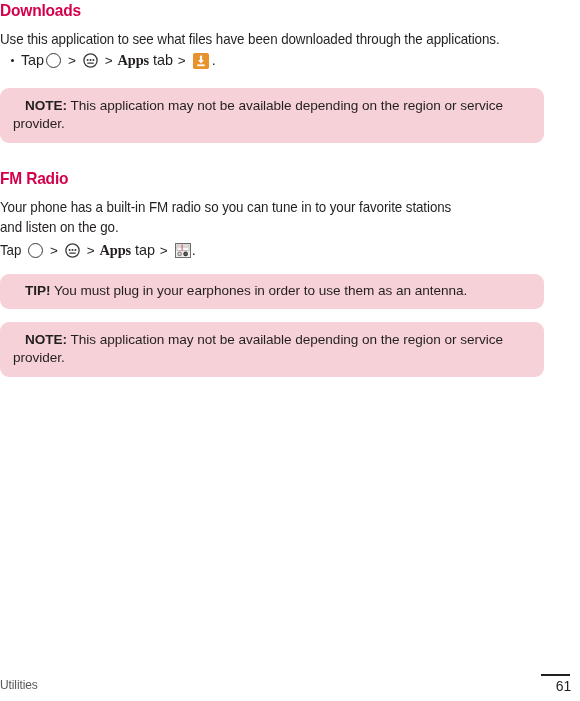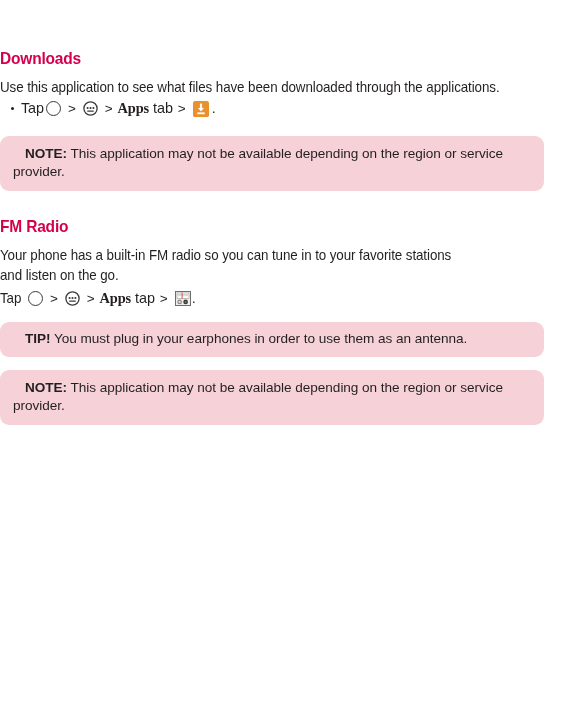--- a/index.html
+++ b/index.html
@@ -15,21 +15,20 @@
     color: #231f20;
     overflow: hidden;
   }
 
   .page {
     position: absolute;
     left: 0;
     top: 0;
     width: 580px;
     height: 598px;
-    margin-top: 48px;
   }
 
   .content {
     position: absolute;
     left: 0;
     top: 0;
     width: 580px;
   }
 
   

